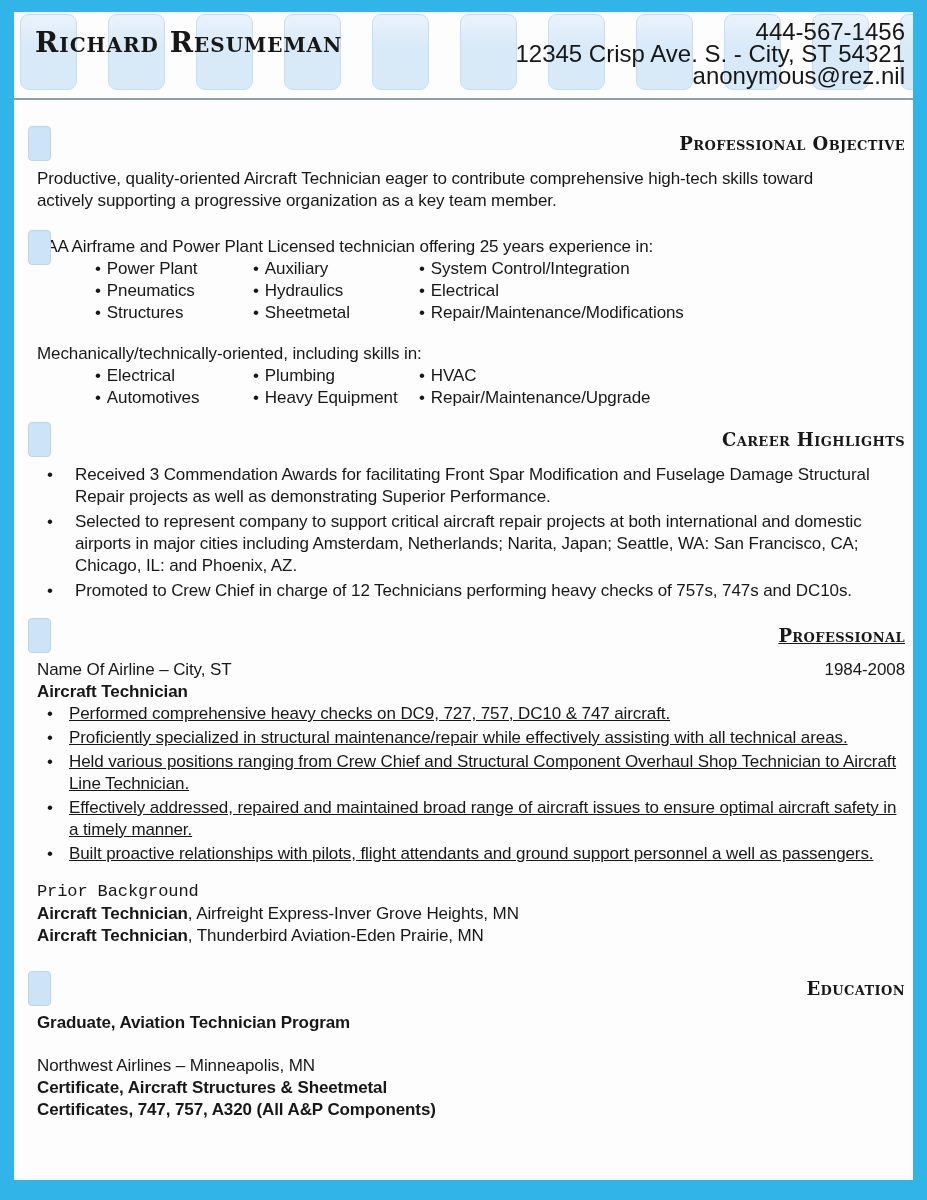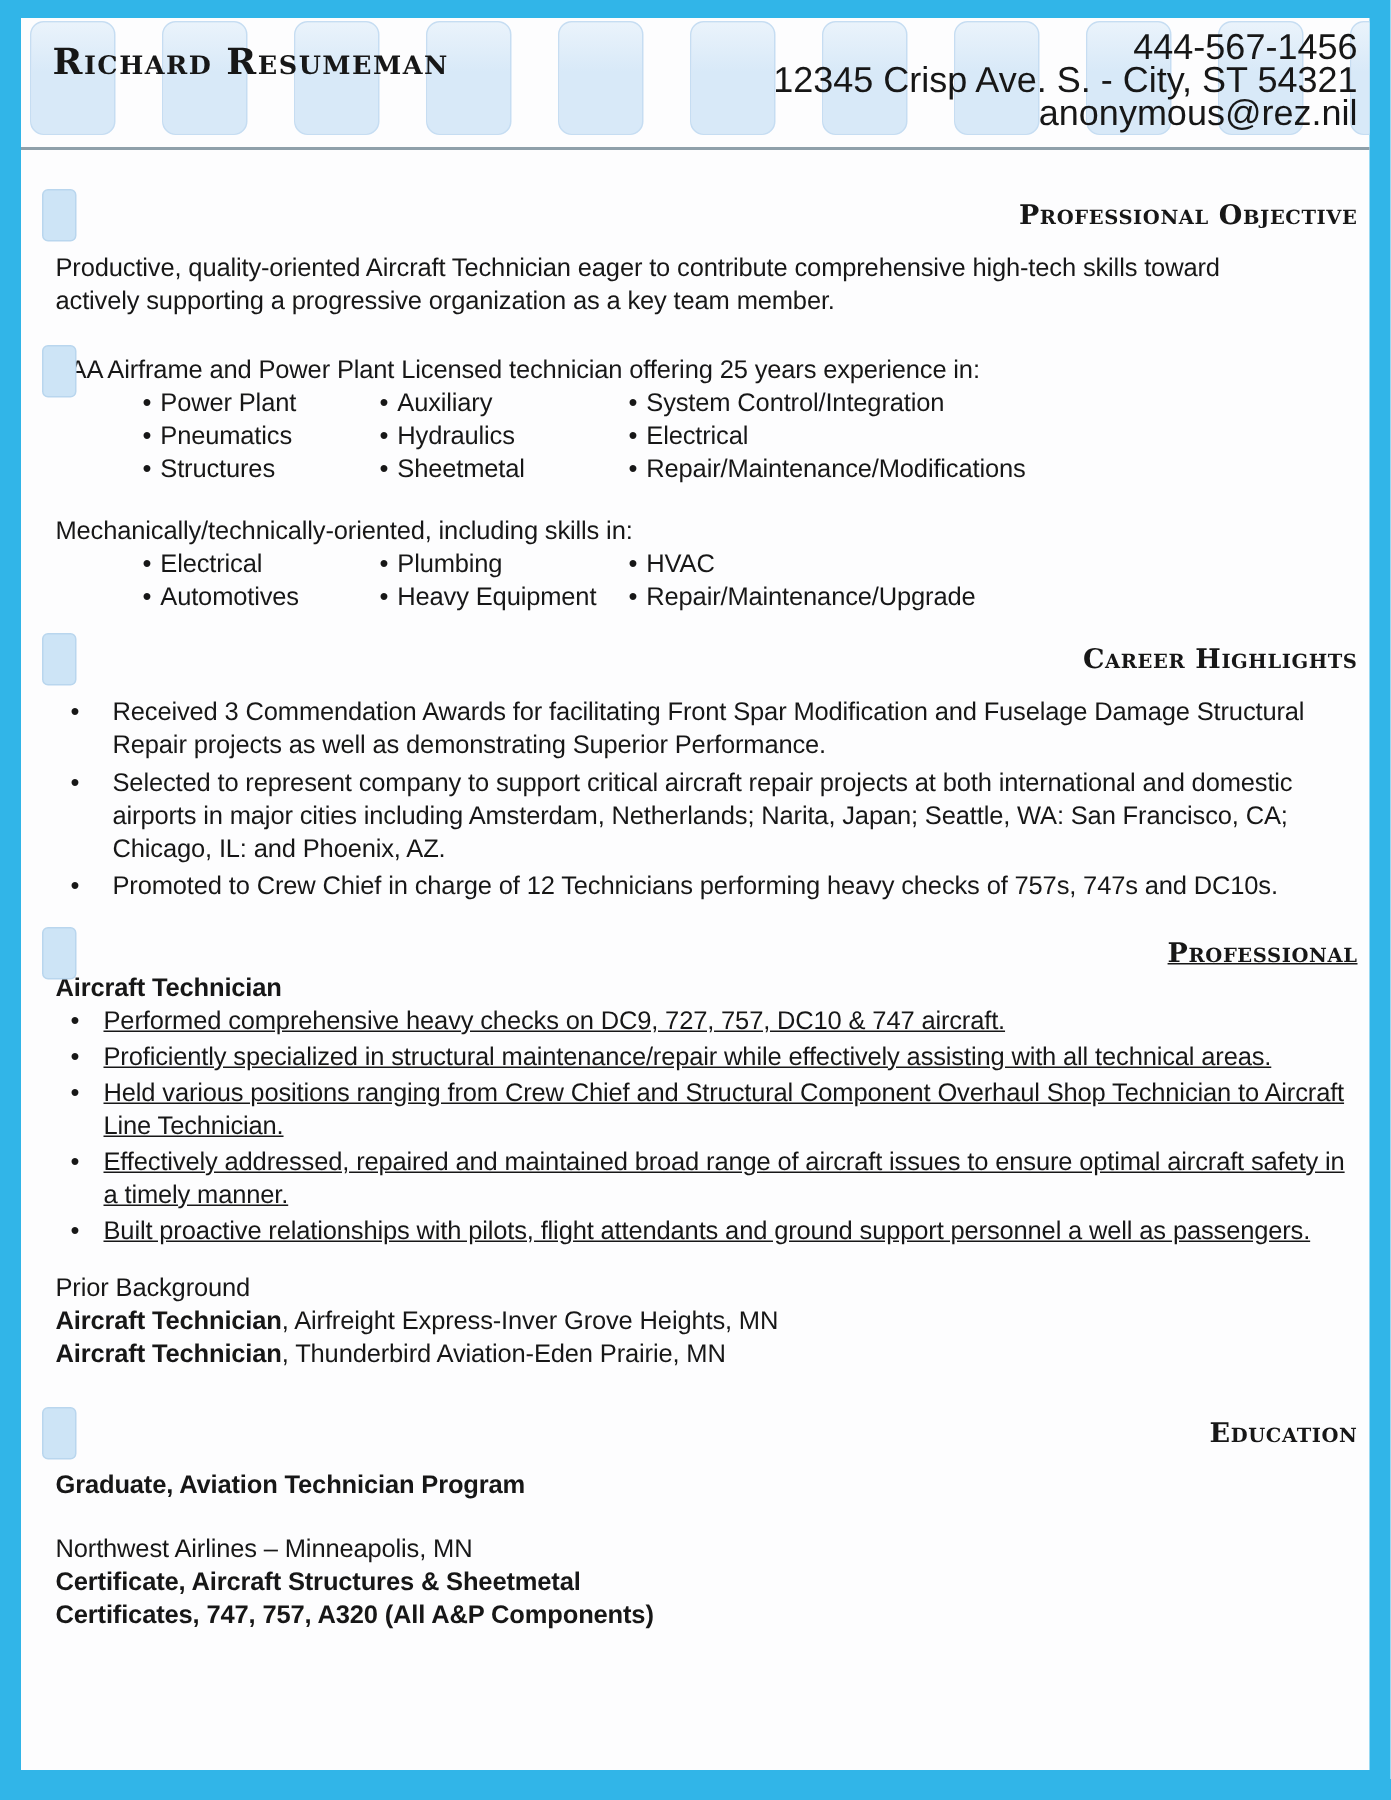--- a/index.html
+++ b/index.html
@@ -12,21 +12,21 @@
         font-family:"Liberation Sans",sans-serif;color:var(--text);overflow:hidden;}
   .sheet{position:absolute;left:14px;top:12px;width:899px;height:1168px;background:#fdfdfe;}
 
   
   .header{position:absolute;top:0;left:0;right:0;height:88px;}
   .tabs{position:absolute;top:0;left:0;right:0;height:84px;overflow:hidden;}
   .tab{position:absolute;top:2px;width:57px;height:76px;border-radius:9px;
        background:linear-gradient(180deg,#eaf3fb,var(--tab_fill) 45%);
        border:1px solid var(--tab_border);}
   h1{position:absolute;left:21px;top:16px;margin:0;font-family:"DejaVu Serif",serif;
-     font-weight:700;font-variant:small-caps;font-size:24px;line-height:1.1;letter-spacing:1px;}
+     font-weight:700;font-variant:small-caps;font-size:28px;line-height:1.1;letter-spacing:1px;}
   .contact{position:absolute;right:8px;top:9px;text-align:right;font-size:24px;line-height:22px;}
   .rule{position:absolute;left:0;right:0;top:86px;height:2px;background:var(--rule);}
 
   
   .content{position:absolute;top:88px;left:0;right:0;bottom:0;padding:0 8px 0 23px;
            font-size:17px;line-height:22px;letter-spacing:-0.1px;}
   h2{margin:0;position:relative;z-index:0;font-family:"DejaVu Serif",serif;font-weight:700;
      font-variant:small-caps;font-size:18px;line-height:24px;letter-spacing:.4px;text-align:right;}
   h2 .sq{position:absolute;left:-9px;top:-6px;width:23px;height:35px;border-radius:4px;
          background:var(--marker_fill);border:1px solid var(--marker_border);z-index:-1;}
@@ -46,21 +46,21 @@
 
   .h-career{margin-top:19px;}
   .bullets{margin-top:12px;}
   .bullets li{position:relative;padding-left:38px;margin-bottom:3px;}
   .bullets li::before{content:"•";position:absolute;left:10px;}
   .bullets.prof{margin-top:0;}
   .bullets.prof li{padding-left:32px;margin-bottom:2px;text-decoration:underline;}
 
   .h-professional{margin-top:22px;text-decoration:underline;}
   .job-row{display:flex;justify-content:space-between;margin-top:11px;}
-  .prior-label{margin-top:16px;}
+  .prior-label{margin-top:16px;font-family:Liberation Mono, monospace;}
 
   .h-education{margin-top:30px;}
   .edu1{margin-top:11px;}
   .edu2{margin-top:21px;}
 </style>
 </head>
 <body>
 
 <div class="page">
   <div class="sheet">
@@ -147,20 +147,24 @@
 
       <li>Received 3 Commendation Awards for facilitating Front Spar Modification and Fuselage Damage Structural Repair projects as well as demonstrating Superior Performance.</li>
           <li>Selected to represent company to support critical aircraft repair projects at both international and domestic airports in major cities including Amsterdam, Netherlands; Narita, Japan; Seattle, WA: San Francisco, CA; Chicago, IL: and Phoenix, AZ.</li>
           <li>Promoted to Crew Chief in charge of 12 Technicians performing heavy checks of 757s, 747s and DC10s.</li>
         </ul>
 
       <h2 class="h-professional">
         <span class="sq"></span>
         <span>Professional</span>
       </h2>
+      <div class="job-row">
+        <span>Name Of Airline – City, ST</span>
+        <span>1984-2008</span>
+      </div>
       <div class="bold">Aircraft Technician</div>
       <ul class="bullets prof">
 
       <li>Performed comprehensive heavy checks on DC9, 727, 757, DC10 &amp; 747 aircraft.</li>
           <li>Proficiently specialized in structural maintenance/repair while effectively assisting with all technical areas.</li>
           <li>Held various positions ranging from Crew Chief and Structural Component Overhaul Shop Technician to Aircraft Line Technician.</li>
           <li>Effectively addressed, repaired and maintained broad range of aircraft issues to ensure optimal aircraft safety in a timely manner.</li>
           <li>Built proactive relationships with pilots, flight attendants and ground support personnel a well as passengers.</li>
         </ul>
       <p class="prior-label">Prior Background</p>

